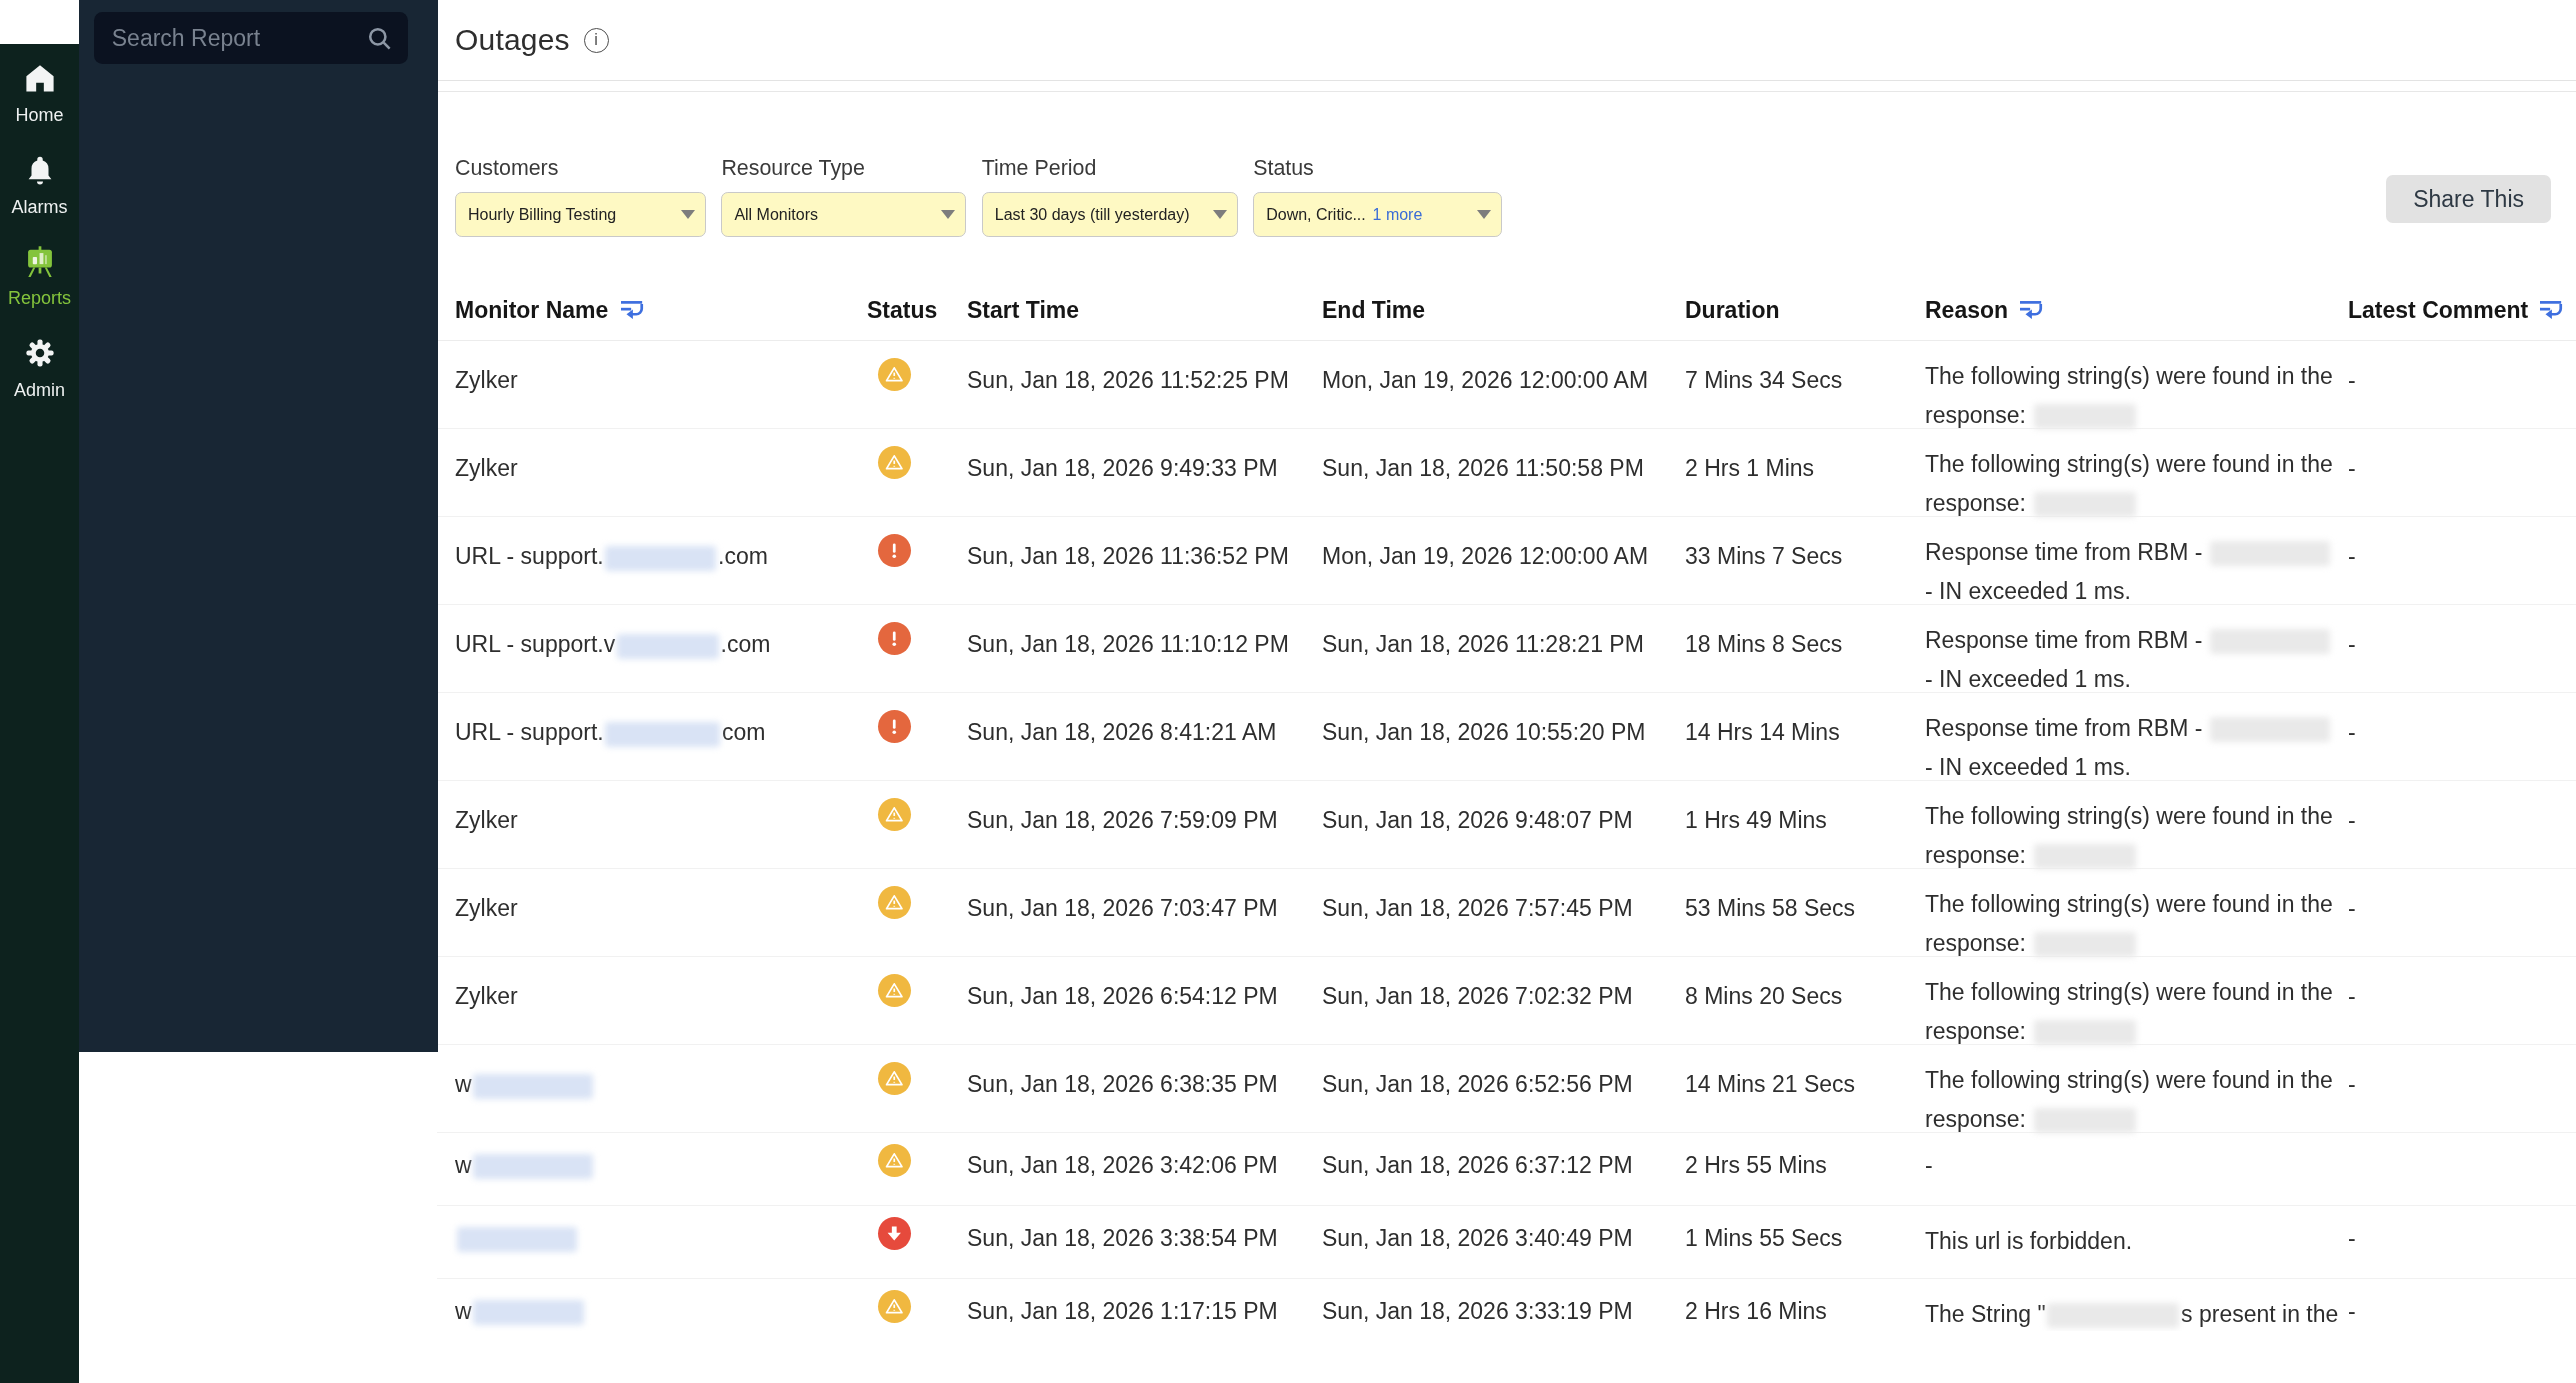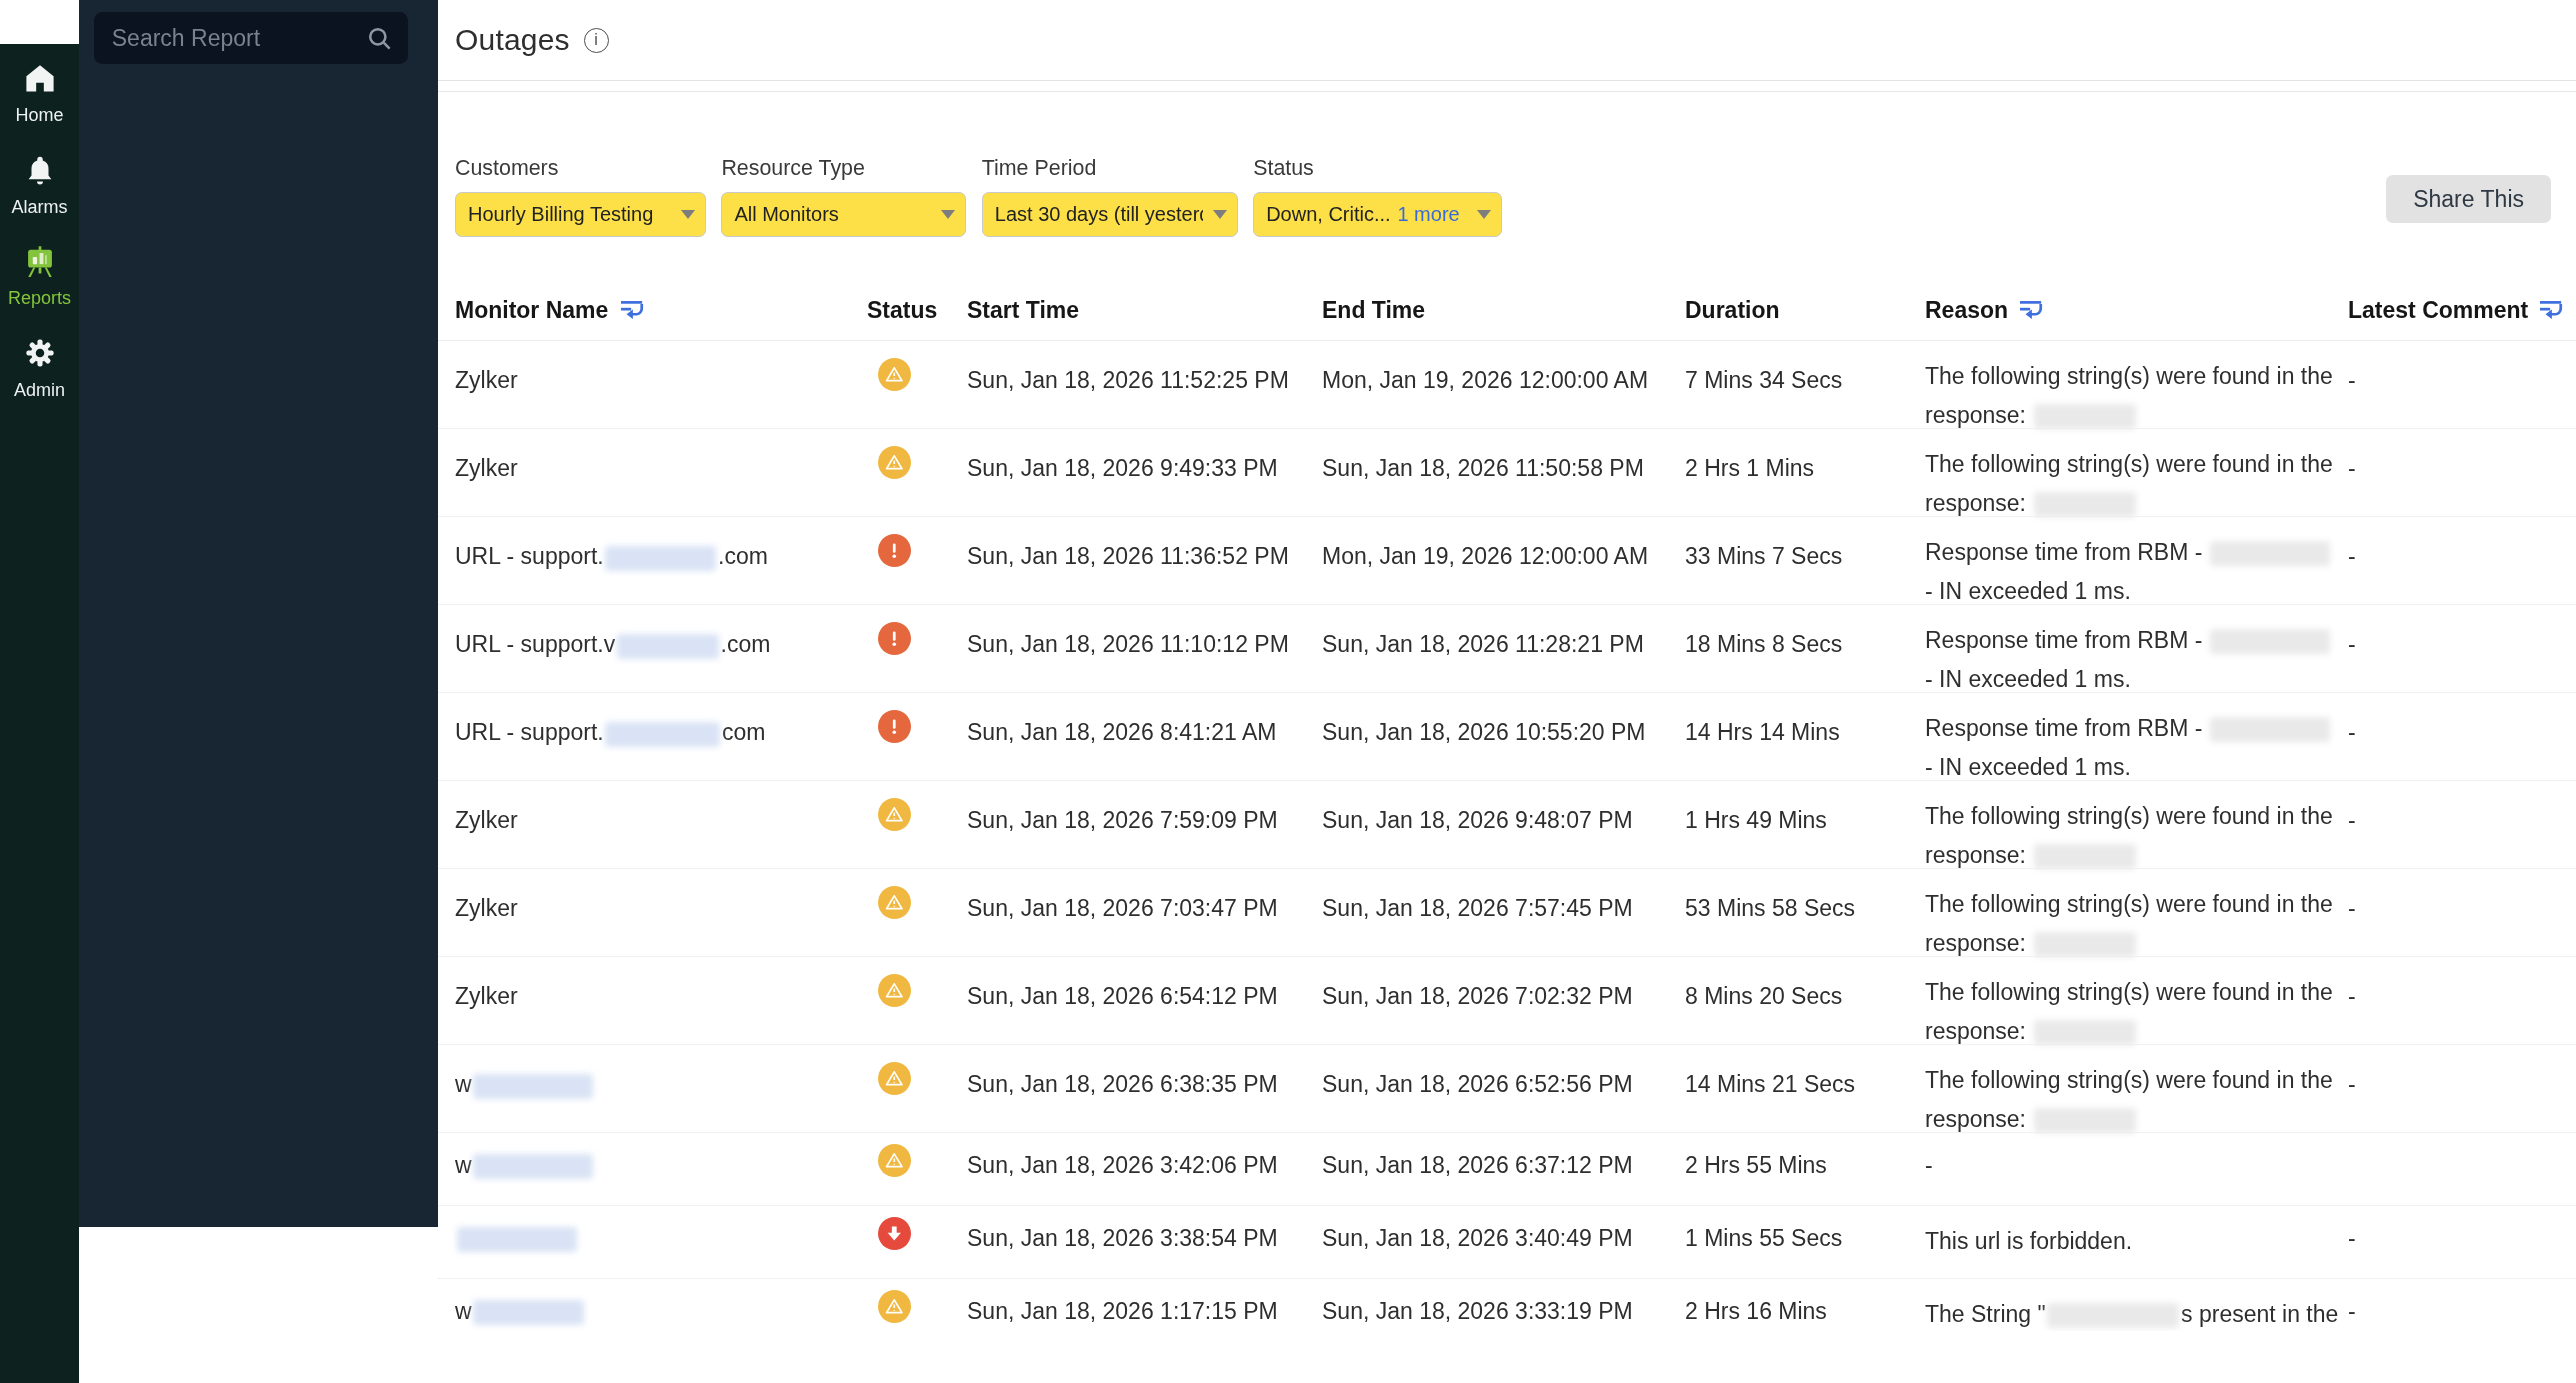--- a/index.html
+++ b/index.html
@@ -9,40 +9,40 @@
     background:#ffffff; font-family:"Liberation Sans", sans-serif;
   }
   
   #rail { position:absolute; left:0; top:0; width:79px; height:1384px; background:#0d221e; z-index:4;margin-top:44px; }
   .rail-item { display:flex; flex-direction:column; align-items:center; gap:6.8px; margin-top:27px; cursor:pointer; }
   .rail-item:first-child { margin-top:17px; }
   .rail-item svg { width:34px; height:34px; }
   .rail-label { font-size:18px; color:#eef1f1; }
   .rail-item.active .rail-label { color:#84c43c; }
   
-  #panel { position:absolute; left:79px; top:0; width:359px; height:1227px; background:#182634; z-index:3; }
+  #panel { position:absolute; left:79px; top:0; width:359px; height:1052px; background:#182634; z-index:3; }
   .searchbox { position:absolute; left:15.4px; top:12px; width:314px; height:52px; background:#0b1220;
     border-radius:8.5px; display:flex; align-items:center; padding:0 15.4px; }
   .searchbox input { flex:1; min-width:0; background:transparent; border:0; outline:none;
     color:#cfd5dd; font-size:23px; font-family:"Liberation Sans", sans-serif; }
   .searchbox input::placeholder { color:#79828f; }
   .searchbox svg { width:27px; height:27px; flex:none; }
   
   #main { position:absolute; left:437px; top:0; width:2139px; height:1384px; background:#fff; }
   .titlebar { height:81px; border-bottom:0.9px solid #e3e3e3; display:flex; align-items:center; padding-left:18px; }
   .page-title { font-size:30px; color:#2e2e2e; font-weight:500; letter-spacing:0.2px; }
   .info-icon { margin-left:13.7px; width:25px; height:25px; border:1.7px solid #4d4d4d; border-radius:50%;
     display:flex; align-items:center; justify-content:center; font-size:16px; color:#4d4d4d; cursor:pointer; }
   .subband { height:11px; border-bottom:0.9px solid #e7e7e7; }
   
   .filters { position:relative; padding:64px 0 0 18px; height:205px; }
   .fgroup { display:inline-block; vertical-align:top; margin-right:15.4px; }
   .flabel { font-size:21.4px; color:#3a3a3a; margin-bottom:11px; }
-  .fselect { height:45px; border:0.9px solid #c9c9c9; border-radius:6.8px; background:#fde047; position:relative;
-    display:flex; align-items:center; padding:0 34px 0 12px; font-size:20px; color:#222; cursor:pointer; }
+  .fselect { height:45px; border:0.9px solid #c9c9c9; border-radius:6.8px; background:#fef9c3; position:relative;
+    display:flex; align-items:center; padding:0 34px 0 12px; font-size:16px; color:#222; cursor:pointer; }
   .fvalue { white-space:nowrap; overflow:hidden; }
   .more-link { color:#3a6cd6; margin-left:6.8px; white-space:nowrap; }
   .caret { position:absolute; right:10.2px; top:17px; width:0; height:0;
     border-left:7.7px solid transparent; border-right:7.7px solid transparent; border-top:9.4px solid #7d7d7d; }
   .share-btn { position:absolute; right:25px; top:83px; height:48px; padding:0 27px; background:#e2e2e2;
     border:0; border-radius:6.8px; font-size:23px; color:#2e3944; font-family:"Liberation Sans", sans-serif; cursor:pointer; }
   
   .grid-cols { display:grid; grid-template-columns:430px 100px 355px 363px 240px 423px 228px; }
   .thead { font-weight:700; font-size:23px; color:#161616; padding-bottom:13px; border-bottom:0.9px solid #ececec; }
   .thead > div:first-child { padding-left:18px; }

